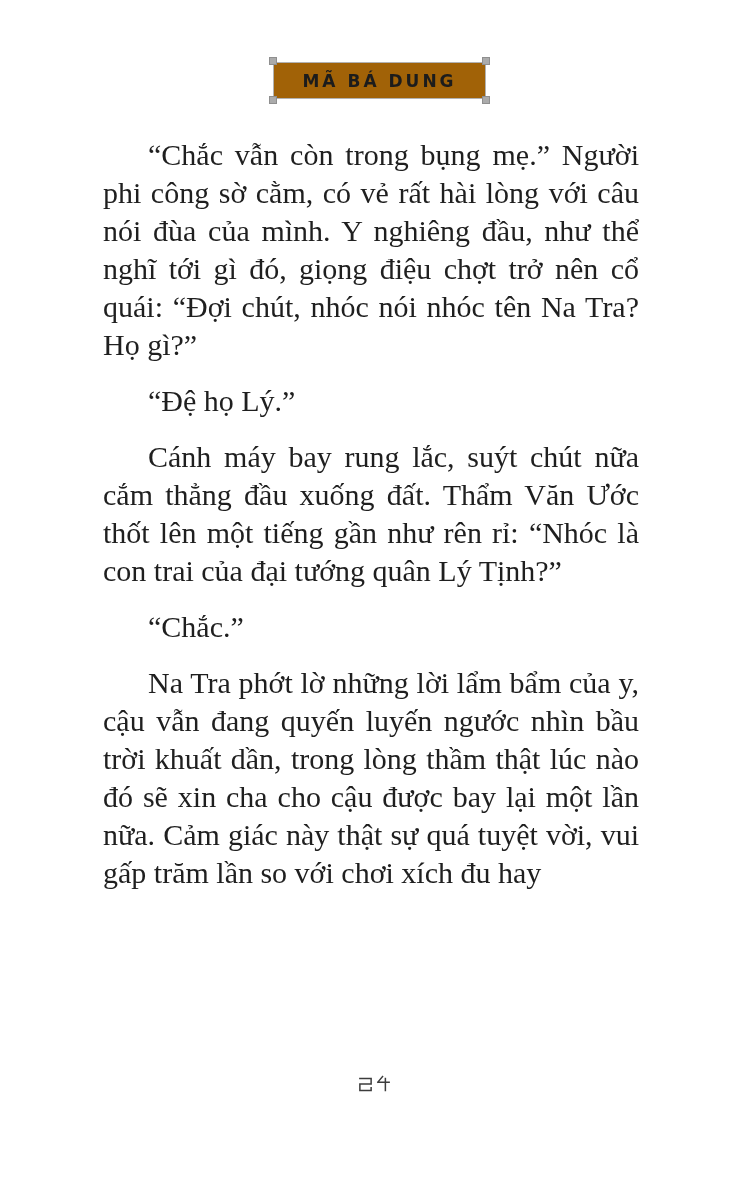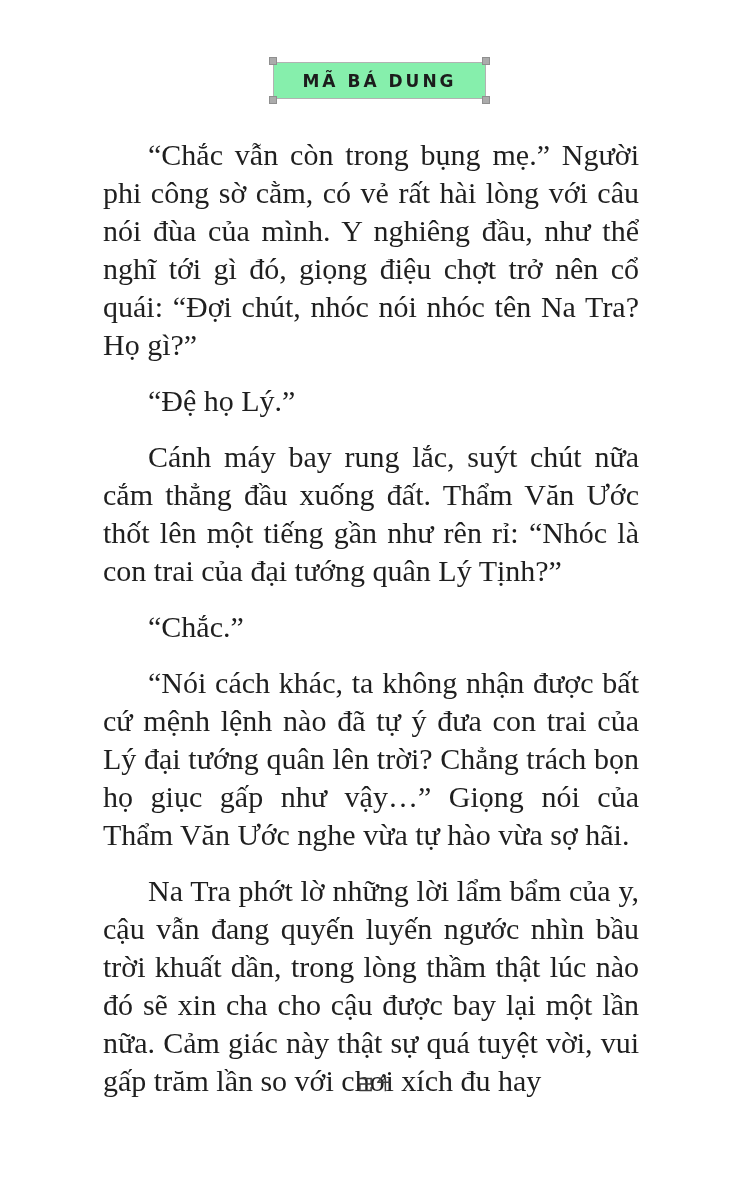--- a/index.html
+++ b/index.html
@@ -19,21 +19,21 @@
   }
 
   
   .banner {
     position: absolute;
     left: 273px;
     top: 62px;
     width: 211px;
     height: 35px;
     border: 1px solid #b2b2b2;
-    background: #86efac;
+    background: #a16207;
     display: flex;
     align-items: center;
     justify-content: center;
   }
   .banner .corner {
     position: absolute;
     width: 8px;
     height: 8px;
     background: #ababab;
     border: 1px solid #8f8f8f;
@@ -96,21 +96,20 @@
     <span class="corner bl"></span>
     <span class="corner br"></span>
     <span class="author">MÃ BÁ DUNG</span>
   </div>
 
   <div class="text-block">
     <p>“Chắc vẫn còn trong bụng mẹ.” Người phi công sờ cằm, có vẻ rất hài lòng với câu nói đùa của mình. Y nghiêng đầu, như thể nghĩ tới gì đó, giọng điệu chợt trở nên cổ quái: “Đợi chút, nhóc nói nhóc tên Na Tra? Họ gì?”</p>
     <p>“Đệ họ Lý.”</p>
     <p>Cánh máy bay rung lắc, suýt chút nữa cắm thẳng đầu xuống đất. Thẩm Văn Ước thốt lên một tiếng gần như rên rỉ: “Nhóc là con trai của đại tướng quân Lý Tịnh?”</p>
     <p>“Chắc.”</p>
-    <p>“Nói cách khác, ta không nhận được bất cứ mệnh lệnh nào đã tự ý đưa con trai của Lý đại tướng quân lên trời? Chẳng trách bọn họ giục gấp như vậy…” Giọng nói của Thẩm Văn Ước nghe vừa tự hào vừa sợ hãi.</p>
     <p>Na Tra phớt lờ những lời lẩm bẩm của y, cậu vẫn đang quyến luyến ngước nhìn bầu trời khuất dần, trong lòng thầm thật lúc nào đó sẽ xin cha cho cậu được bay lại một lần nữa. Cảm giác này thật sự quá tuyệt vời, vui gấp trăm lần so với chơi xích đu hay</p>
   </div>
 
   <div class="folio" aria-label="24">
 
     <svg width="15" height="20" viewBox="0 0 16 20" aria-hidden="true">
       <path d="M2 4 H14 V10 H2 V17 H14 V14" fill="none" stroke="#3c3c3c" stroke-width="1.6" stroke-linecap="square"></path>
     </svg>
 
     <svg width="15" height="20" viewBox="0 0 16 20" aria-hidden="true">

